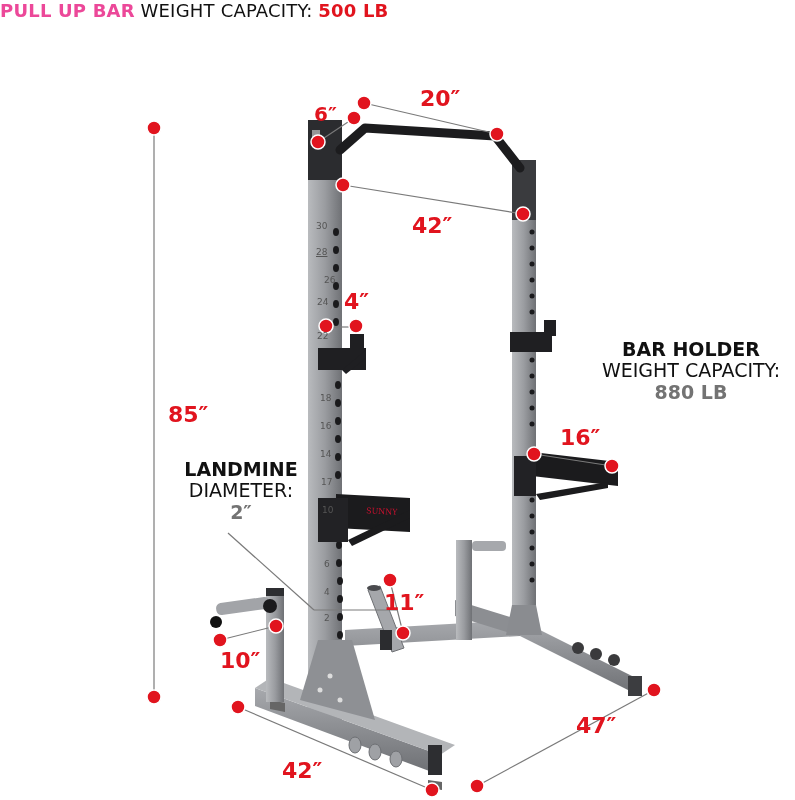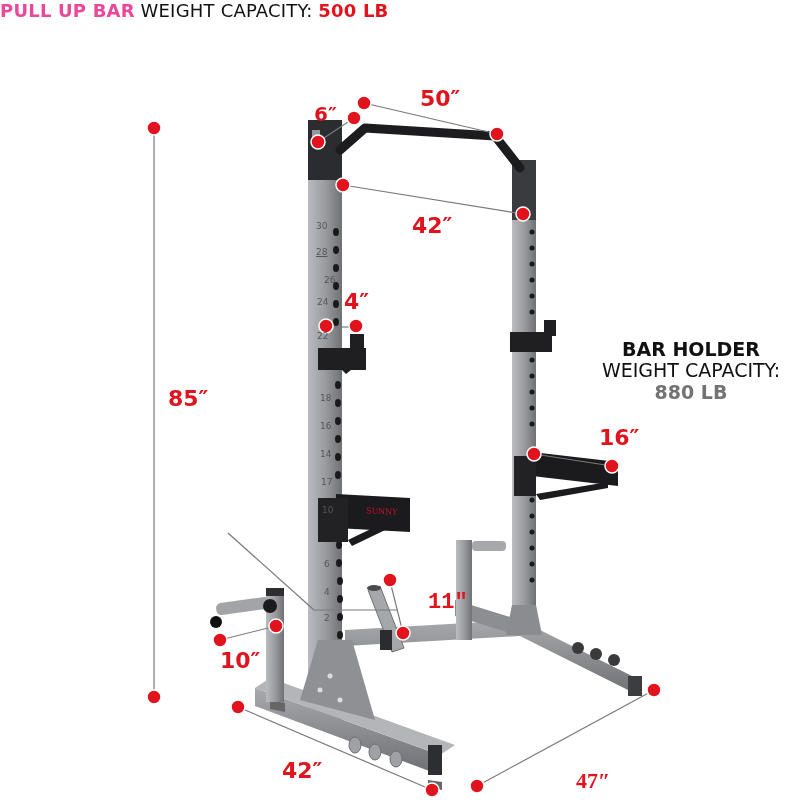--- a/index.html
+++ b/index.html
@@ -221,25 +221,30 @@
     <span class="light">WEIGHT CAPACITY:</span>
     <span class="red">500 LB</span>
   </div>
 
   <div class="callout" style="left:586px;top:339px;width:210px;text-align:center;">
     <span class="t1">BAR HOLDER</span>
     <span class="t2">WEIGHT CAPACITY:</span>
     <span class="t3">880 LB</span>
   </div>
 
+  <div class="callout" style="left:172px;top:459px;width:138px;">
+    <span class="t1">LANDMINE</span>
+    <span class="t2">DIAMETER:</span>
+    <span class="t3">2″</span>
+  </div>
 
   <div class="dim" style="left:314px;top:104px;font-size:20px;">6″</div>
-  <div class="dim" style="left:420px;top:88px;">50″</div>
+  <div class="dim" style="left:420px;top:88px;">20″</div>
   <div class="dim" style="left:412px;top:215px;">42″</div>
-  <div class="dim" style="left:168px;top:388px;">85″</div>
+  <div class="dim" style="left:168px;top:404px;">85″</div>
   <div class="dim" style="left:344px;top:291px;">4″</div>
-  <div class="dim" style="left:560px;top:427px;margin-left:39px;">16″</div>
-  <div class="dim" style="left:428px;top:592px;font-family:Liberation Mono, monospace;">11″</div>
+  <div class="dim" style="left:560px;top:427px;">16″</div>
+  <div class="dim" style="left:384px;top:592px;">11″</div>
   <div class="dim" style="left:220px;top:650px;">10″</div>
   <div class="dim" style="left:282px;top:760px;">42″</div>
-  <div class="dim" style="left:576px;top:770px;font-family:Liberation Serif, serif;">47″</div>
+  <div class="dim" style="left:576px;top:715px;">47″</div>
 
 </div>
 
 </body></html>

